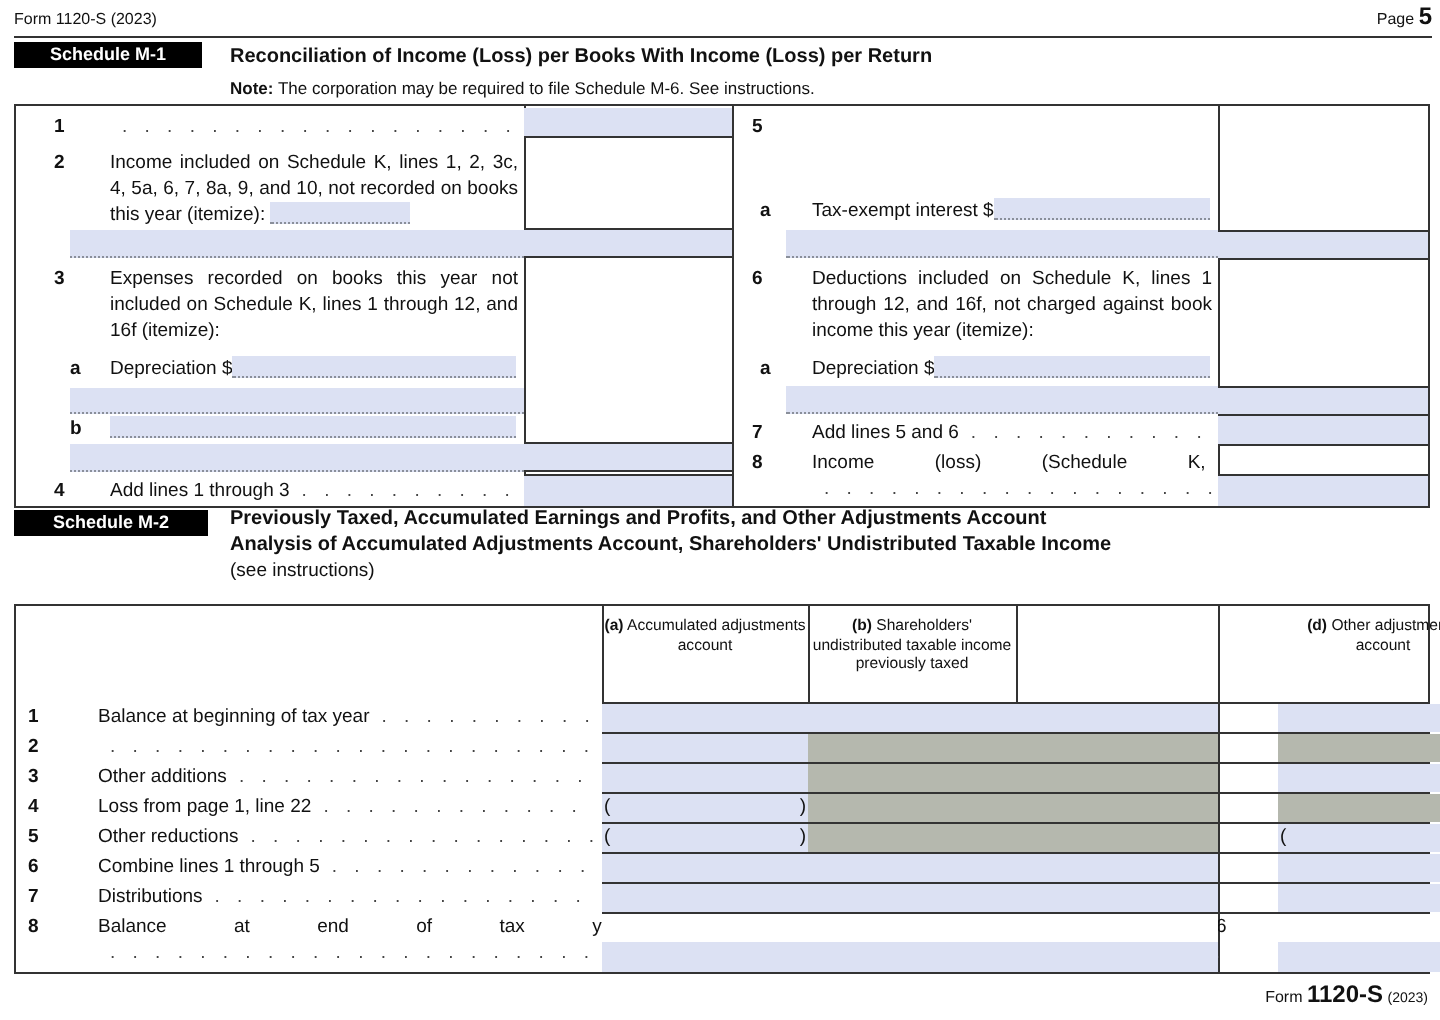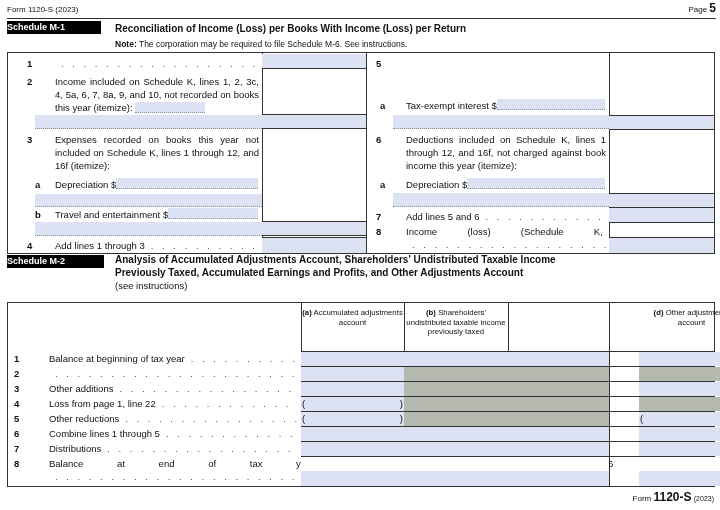--- a/index.html
+++ b/index.html
@@ -11,21 +11,21 @@
   .abs{position:absolute;}
 
   
   .form-id{left:7px;top:5px;font-size:8px;}
   .page-ind{right:4px;top:1px;font-size:8px;}
   .page-ind b{font-size:12px;font-weight:bold;}
   .hdr-rule{left:7px;right:4px;top:18px;height:1px;background:#333;}
 
   
   .schedbox{background:#000;color:#fff;font-weight:bold;font-size:9px;
-            line-height:13px;height:13px;}
+            text-align:center;line-height:13px;height:13px;}
   .m1-box{left:7px;top:21px;width:94px;}
   .m2-box{left:7px;top:255px;width:97px;}
   .sched-title{font-weight:bold;font-size:10px;line-height:13px;}
   .m1-title{left:115px;top:22px;}
   .m1-note{left:115px;top:39px;font-size:8.5px;}
   .m1-note b{font-weight:bold;margin-top:46px;}
   .m2-title{left:115px;top:253px;width:560px;}
   .m2-sub{font-weight:normal;font-size:9.5px;}
 
   
@@ -133,21 +133,20 @@
     </div>
     <div class="mrow" style="top:125px;">
       <span class="num let">a</span>
       <span class="lbl">Depreciation $</span>
       <span class="ifield fx"></span>
     </div>
     <div class="band" style="top:141px;height:12px;"></div>
 
     <div class="mrow" style="top:155px;">
       <span class="num let">b</span>
-      <span class="lbl">Travel and entertainment $</span>
       <span class="ifield fx"></span>
     </div>
     <div class="band" style="top:169px;height:13px;"></div>
 
     <div class="mrow" style="top:186px;">
       <span class="num">4</span>
       <span class="lbl">Add lines 1 through 3</span>
       <span class="leader">. . . . . . . . . . . . . . . . . . . . . . . . . . . . . . . . . . . . . . . . . . . . . . . . . .</span>
     </div>
   </div>
@@ -195,22 +194,22 @@
   <div class="strip strip-r">
     <div class="acell" style="top:62px;height:15px;"></div>
     <div class="acell" style="top:140px;height:15px;"></div>
     <div class="acell" style="top:154px;height:16px;"></div>
     <div class="acell" style="top:184px;height:16px;border-bottom:none;"></div>
   </div>
 </div>
 
 <div class="abs schedbox m2-box">Schedule M-2</div>
 <div class="abs sched-title m2-title">
+  <div>Previously Taxed, Accumulated Earnings and Profits, and Other Adjustments Account</div>
   <div>Analysis of Accumulated Adjustments Account, Shareholders' Undistributed Taxable Income</div>
-  <div>Previously Taxed, Accumulated Earnings and Profits, and Other Adjustments Account</div>
   <div class="m2-sub">(see instructions)</div>
 </div>
 
 <div class="abs tbl" id="m2">
   <div class="vline" style="left:293px;"></div>
   <div class="vline" style="left:396px;"></div>
   <div class="vline" style="left:500px;"></div>
   <div class="vline" style="left:601px;"></div>
 
   <div class="m2hdr col-a"><b>(a)</b> <span>Accumulated adjustments account</span></div>

